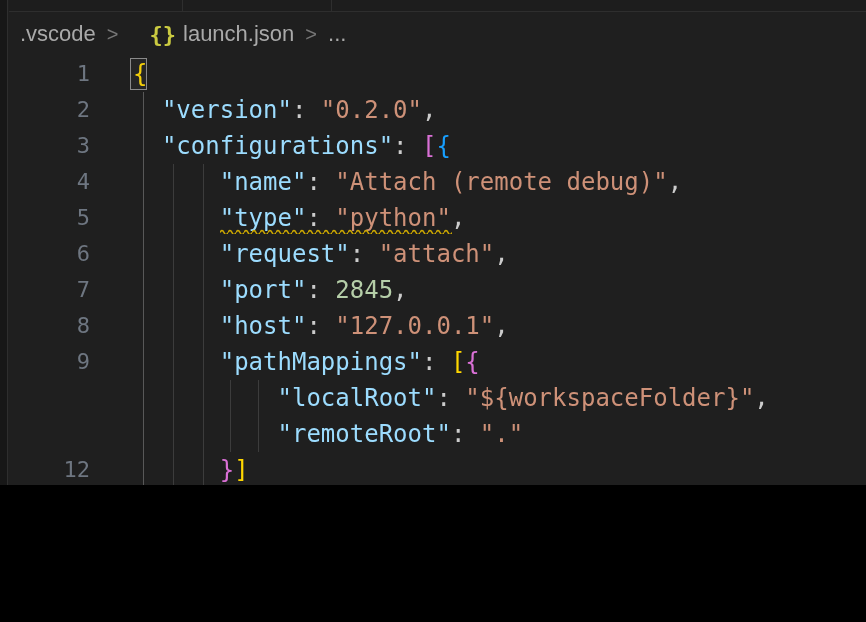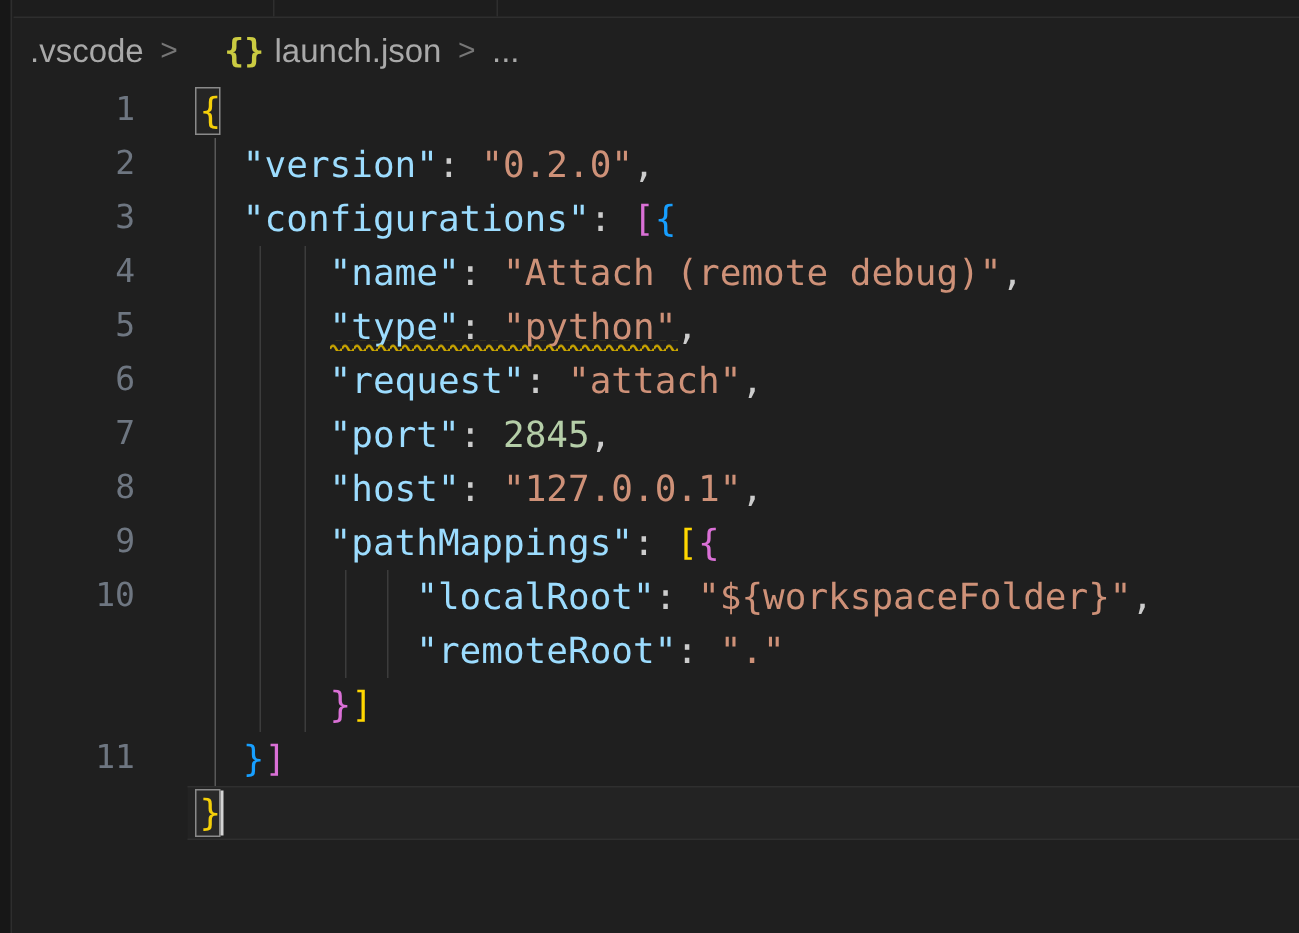--- a/index.html
+++ b/index.html
@@ -1,18 +1,18 @@
 <!DOCTYPE html>
 <html><head>
 <meta charset="utf-8">
 <style>
   * { margin:0; padding:0; box-sizing:border-box; }
   body { background:#000; }
   .window {
-    position:relative; width:866px; height:622px;
+    position:relative; width:866px; height:485px;
     background:#1f1f1f; overflow:hidden;
     font-family:"DejaVu Sans Mono", monospace;
   }
   
   .left-rail { position:absolute; left:0; top:0; width:8px; height:622px;
     background:#171717; border-right:1px solid #2e2e2e; }
   
   .tab-strip { position:absolute; left:9px; top:0; right:0; height:12px;
     background:#1d1d1d; border-bottom:1px solid #2e2e2e; }
   .tab-sep { position:absolute; top:0; width:1px; height:11px; background:#2e2e2e; }
@@ -72,21 +72,21 @@
   <div class="gutter" style="top:56px">
       <div class="ln" style="top: 0px;">1</div>
       <div class="ln" style="top: 36px;">2</div>
       <div class="ln" style="top: 72px;">3</div>
       <div class="ln" style="top: 108px;">4</div>
       <div class="ln" style="top: 144px;">5</div>
       <div class="ln" style="top: 180px;">6</div>
       <div class="ln" style="top: 216px;">7</div>
       <div class="ln" style="top: 252px;">8</div>
       <div class="ln" style="top: 288px;">9</div>
-      <div class="ln" style="top: 324px;">10</div>
+      <div class="ln" style="top: 396px;">12</div>
       <div class="ln" style="top: 432px;">11</div>
     </div>
   <div class="code-lines">
       <div class="row" style="top: 0px;"><span style="color: rgb(255, 215, 0);">{</span></div>
       <div class="row" style="top: 36px;"><span>  </span><span style="color: rgb(156, 220, 254);">"version"</span><span style="color: rgb(204, 204, 204);">: </span><span style="color: rgb(206, 145, 120);">"0.2.0"</span><span style="color: rgb(204, 204, 204);">,</span></div>
       <div class="row" style="top: 72px;"><span>  </span><span style="color: rgb(156, 220, 254);">"configurations"</span><span style="color: rgb(204, 204, 204);">: </span><span style="color: rgb(218, 112, 214);">[</span><span style="color: rgb(23, 159, 255);">{</span></div>
       <div class="row" style="top: 108px;"><span>      </span><span style="color: rgb(156, 220, 254);">"name"</span><span style="color: rgb(204, 204, 204);">: </span><span style="color: rgb(206, 145, 120);">"Attach (remote debug)"</span><span style="color: rgb(204, 204, 204);">,</span></div>
       <div class="row" style="top: 144px;"><span>      </span><span style="color: rgb(156, 220, 254);">"type"</span><span style="color: rgb(204, 204, 204);">: </span><span style="color: rgb(206, 145, 120);">"python"</span><span style="color: rgb(204, 204, 204);">,</span></div>
       <div class="row" style="top: 180px;"><span>      </span><span style="color: rgb(156, 220, 254);">"request"</span><span style="color: rgb(204, 204, 204);">: </span><span style="color: rgb(206, 145, 120);">"attach"</span><span style="color: rgb(204, 204, 204);">,</span></div>
       <div class="row" style="top: 216px;"><span>      </span><span style="color: rgb(156, 220, 254);">"port"</span><span style="color: rgb(204, 204, 204);">: </span><span style="color: rgb(181, 206, 168);">2845</span><span style="color: rgb(204, 204, 204);">,</span></div>

